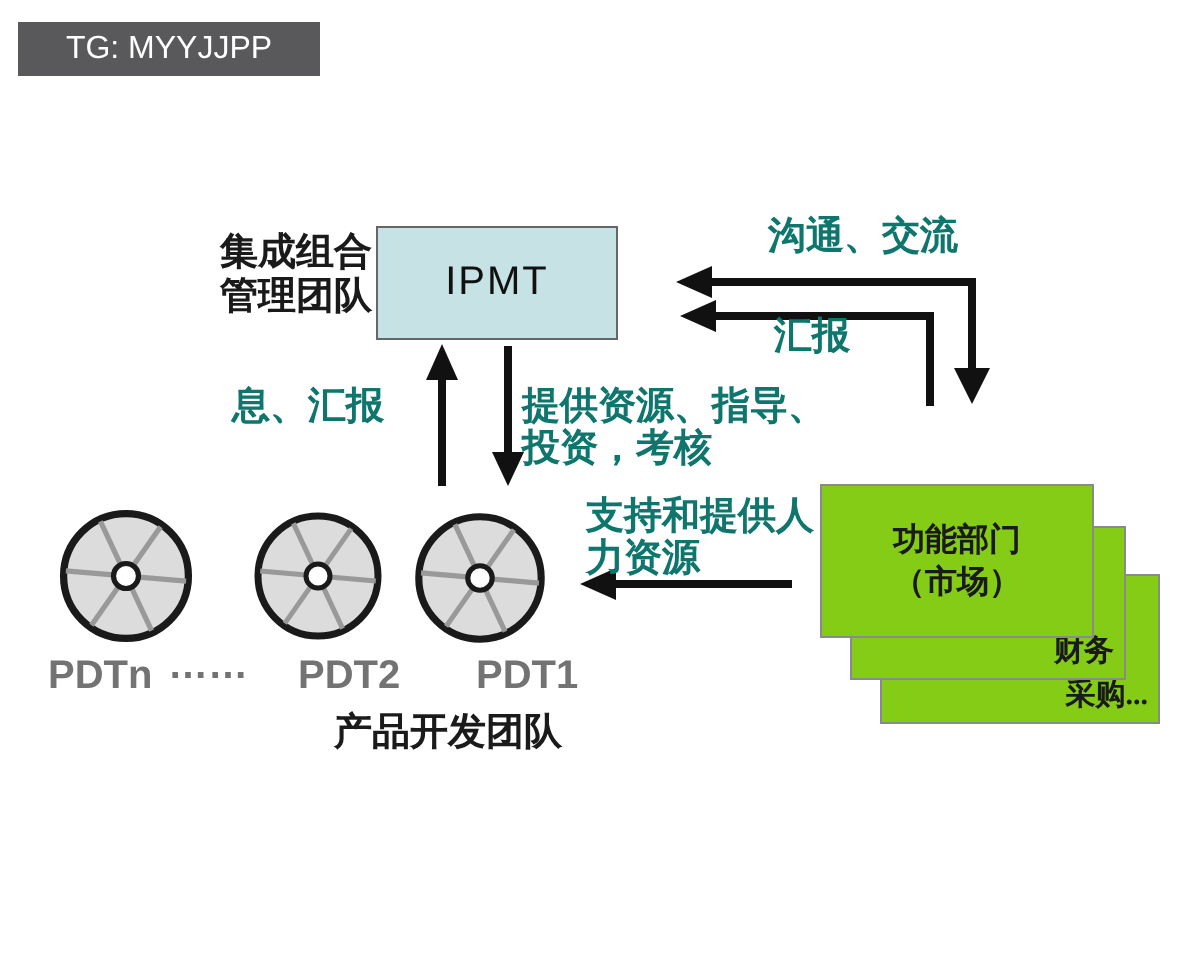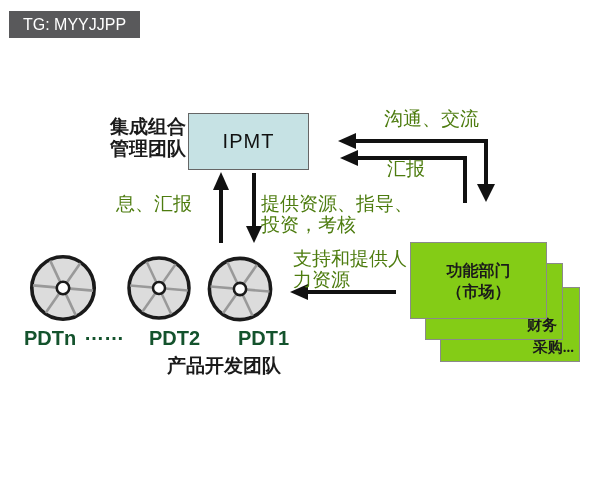--- a/index.html
+++ b/index.html
@@ -9,45 +9,45 @@
   }
   .abs{position:absolute;}
   svg.layer{position:absolute;left:0;top:0;}
 
   
   .bar{
     position:absolute;background:#59595b;color:#ffffff;
     display:flex;align-items:center;justify-content:center;
     font-family:"Liberation Sans",sans-serif;
   }
-  .bar.tl{left:9px;top:11px;width:131px;height:27px;font-size:16px;}
+  .bar.tl{left:9px;top:11px;width:151px;height:27px;font-size:16px;}
   .bar.br{left:415px;top:444px;width:181px;height:26px;font-size:15px;}
 
   
   .ipmt-box{
     left:188px;top:113px;width:119px;height:55px;
     background:#c6e2e4;border:1px solid #666;
     display:flex;align-items:center;justify-content:center;
     font-weight:normal;font-size:20px;letter-spacing:1px;color:#111;
   }
 
   
   .cn{font-family:"Liberation Serif",serif;color:#1a1a1a;}
-  .blue{color:#4d7c0f;font-weight:normal;}
+  .blue{color:#0f766e;font-weight:bold;}
   .lbl{font-size:19px;line-height:22px;white-space:nowrap;}
 
   .ipmt-team{left:110px;top:116px;font-weight:600;}
   .communicate{left:384px;top:108px;}
   .report{left:387px;top:158px;}
   .decision{left:116px;top:193px;line-height:21px;}
   .resources{left:261px;top:193px;line-height:21px;}
   .hr-label{left:293px;top:248px;line-height:21px;}
 
   
-  .pdt-label{font-weight:bold;font-size:20px;color:#14532d;white-space:nowrap;}
+  .pdt-label{font-weight:bold;font-size:20px;color:#737373;white-space:nowrap;}
   .pdt-caption{left:167px;top:353px;font-size:19px;font-weight:600;}
 
   
   .func-box{
     position:absolute;background:#84cc16;border:1.5px solid #8a8a8a;
     font-family:"Liberation Serif",serif;color:#1a1a1a;
   }
   .func-back{left:440px;top:287px;width:138px;height:73px;}
   .func-middle{left:425px;top:263px;width:136px;height:75px;}
   .func-front{

